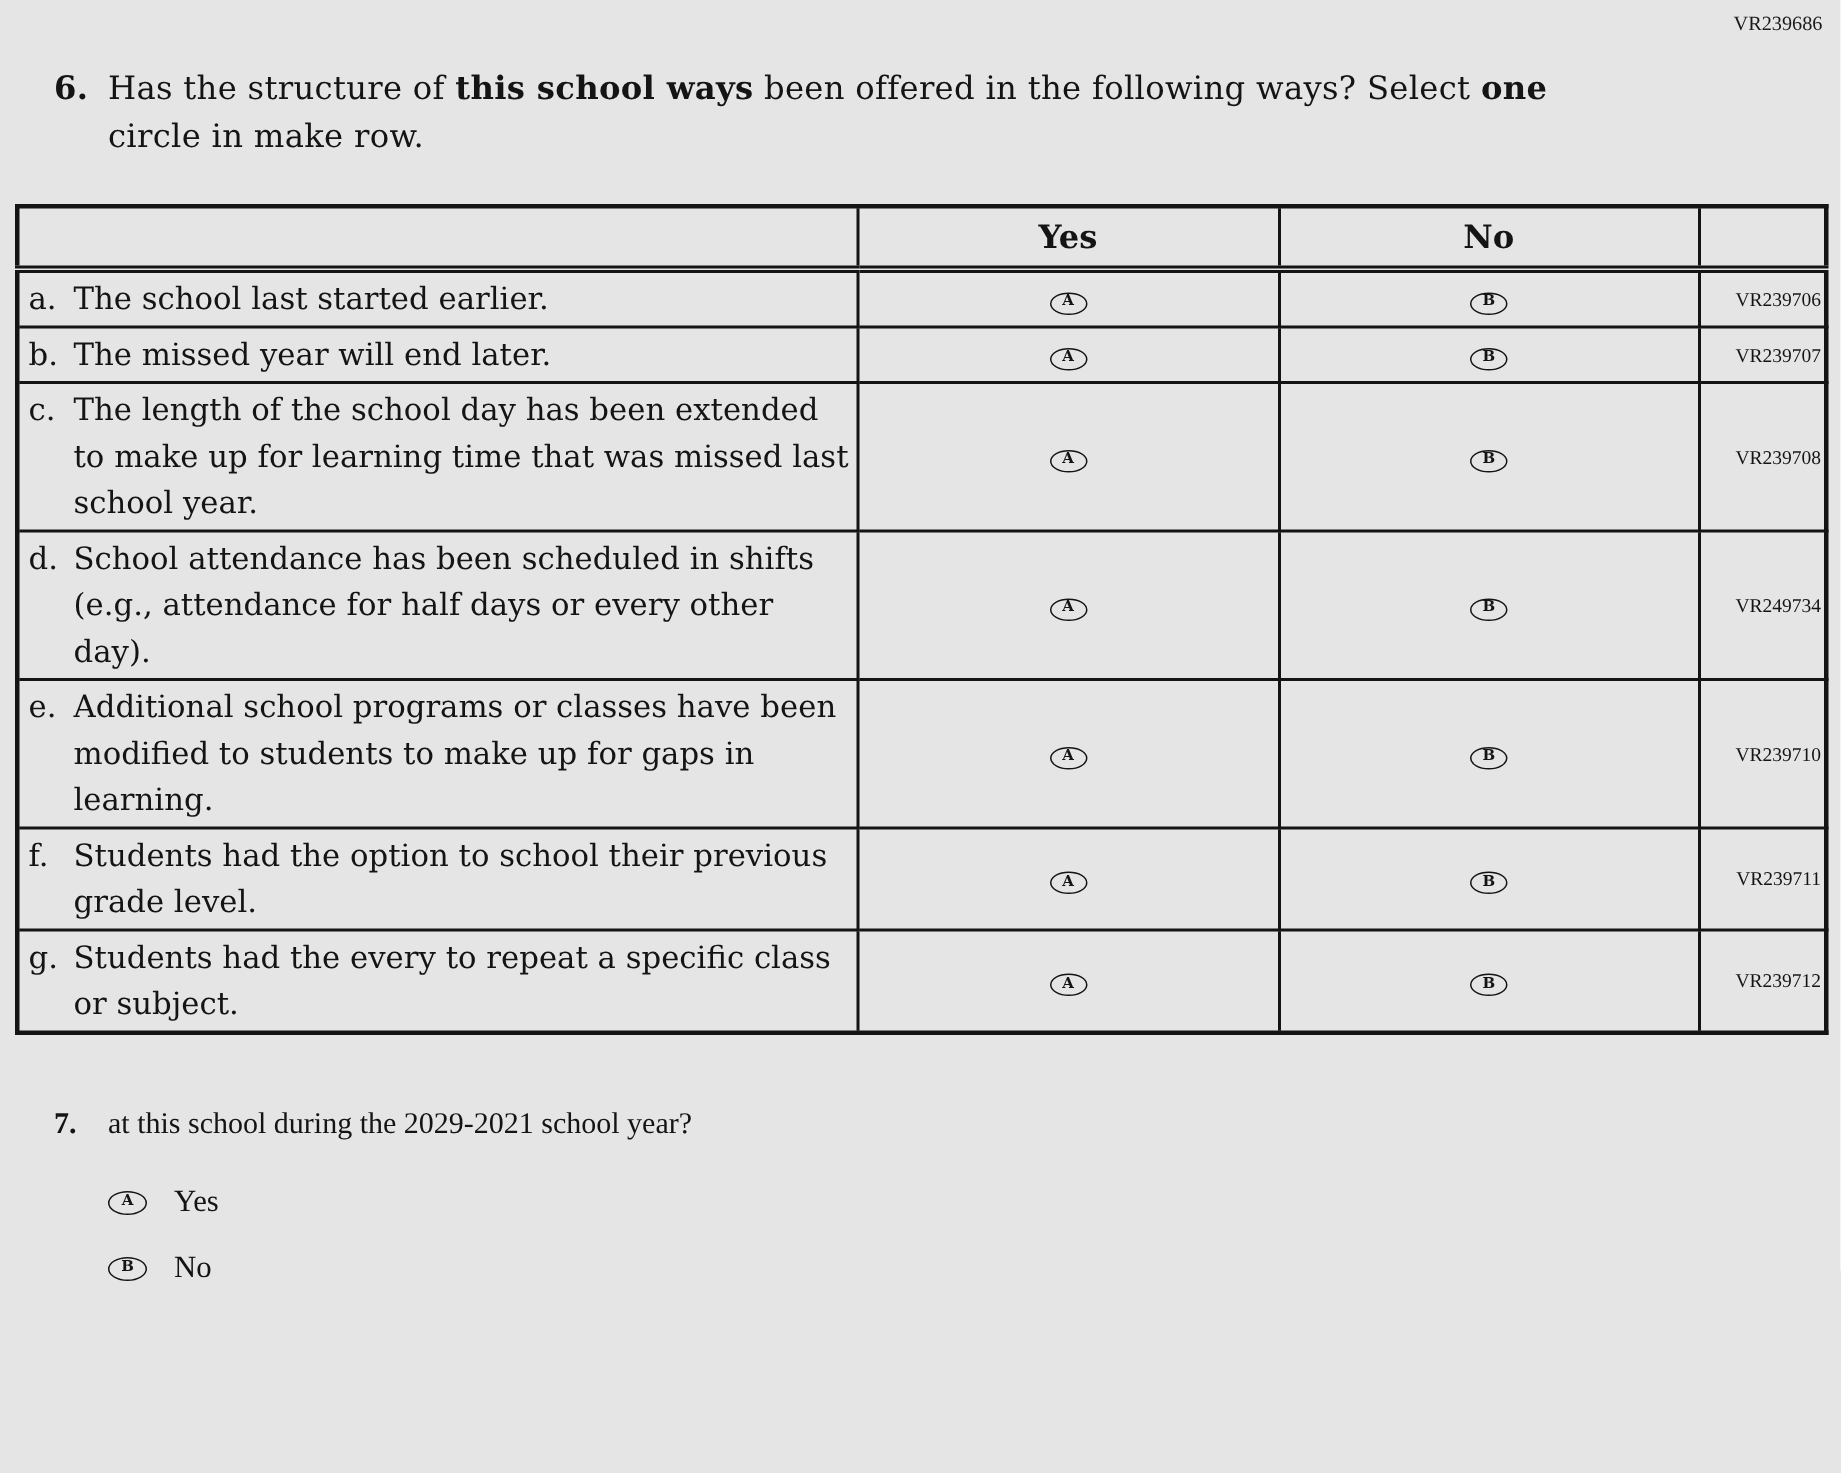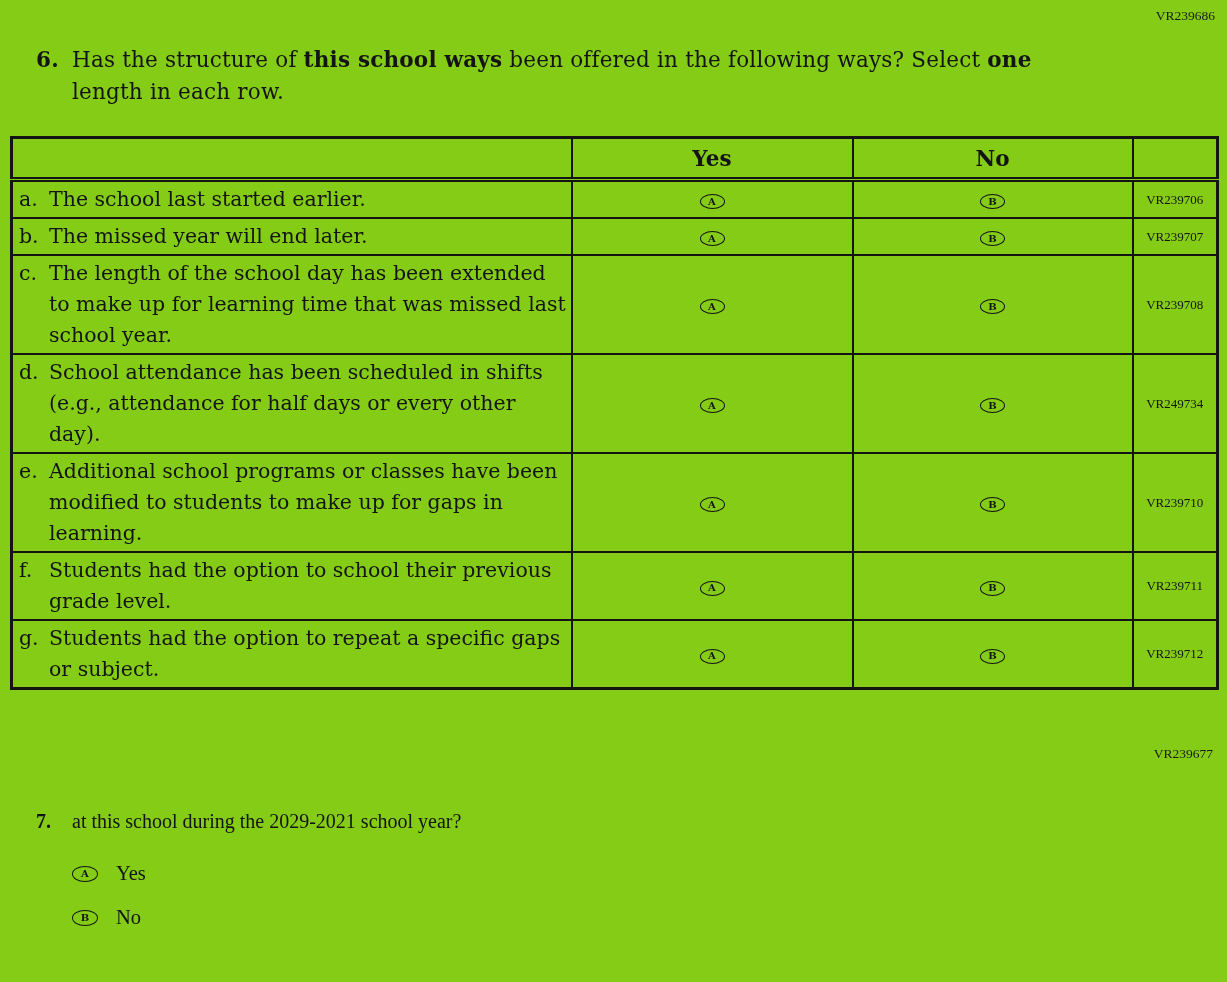--- a/index.html
+++ b/index.html
@@ -1,21 +1,21 @@
 <!DOCTYPE html>
 <html><head>
 <meta charset="utf-8">
 <style>
   * { box-sizing: border-box; }
   html, body { margin: 0; padding: 0; background: #ffffff; }
   .page {
     position: relative;
     width: 1227px;
     height: 982px;
-    background: #84cc16;
+    background: #e5e5e5;
     color: #141414;
     font-family: "DejaVu Serif", "Liberation Serif", serif;
     overflow: hidden;
   }
   .code {
     font-family: "Liberation Serif", serif;
     font-size: 13.5px;
     color: #1a1a1a;
   }
   .top-code { position: absolute; top: 8px; right: 12px; }
@@ -54,21 +54,21 @@
     padding: 2px 4px 2px 6px;
     font-size: 20.5px;
     line-height: 31px;
     vertical-align: middle;
   }
   .qcell { display: flex; }
   .row-label { width: 30px; flex: none; }
   .row-text { flex: 1; }
   td.cell-opt { text-align: center; vertical-align: middle; }
   td.cell-code {
-    text-align: center;
+    text-align: right;
     vertical-align: middle;
     font-family: "Liberation Serif", serif;
     font-size: 13px;
     padding: 0 2px;
   }
 
   
   .bubble {
     display: inline-flex;
     align-items: center;
@@ -110,21 +110,21 @@
 <body>
 
 <div class="page">
 
   <div class="code top-code">VR239686</div>
 
   <div class="q6">
     <span class="qnum">6.</span>
     <div class="qtext">
       <span>Has the structure of </span><b>this school ways</b><span> been offered in the following ways? Select </span><b>one</b><br>
-      <span>length in each row.</span>
+      <span>circle in make row.</span>
     </div>
   </div>
 
   <table class="qtable">
     <colgroup>
       <col style="width:560px">
         <col style="width:281px">
         <col style="width:280px">
         <col style="width:85px">
     </colgroup>
@@ -224,35 +224,34 @@
             </span></td>
         <td class="cell-opt"><span class="bubble">
               <span class="letter">B</span>
             </span></td>
         <td class="cell-code">VR239711</td>
       </tr>
       <tr>
         <td class="cell-q">
             <div class="qcell">
               <span class="row-label">g.</span>
-              <span class="row-text">Students had the option to repeat a specific gaps or subject.</span>
+              <span class="row-text">Students had the every to repeat a specific class or subject.</span>
             </div>
           </td>
         <td class="cell-opt"><span class="bubble">
               <span class="letter">A</span>
             </span></td>
         <td class="cell-opt"><span class="bubble">
               <span class="letter">B</span>
             </span></td>
         <td class="cell-code">VR239712</td>
       </tr>
     </tbody>
   </table>
 
-  <div class="code mid-code">VR239677</div>
 
   <div class="q7">
     <span class="qnum">7.</span>
     <div class="q7-lines">
       <span>at this school during the 2029-2021 school year?</span>
     </div>
   </div>
 
   <div class="options">
     <div class="option">

